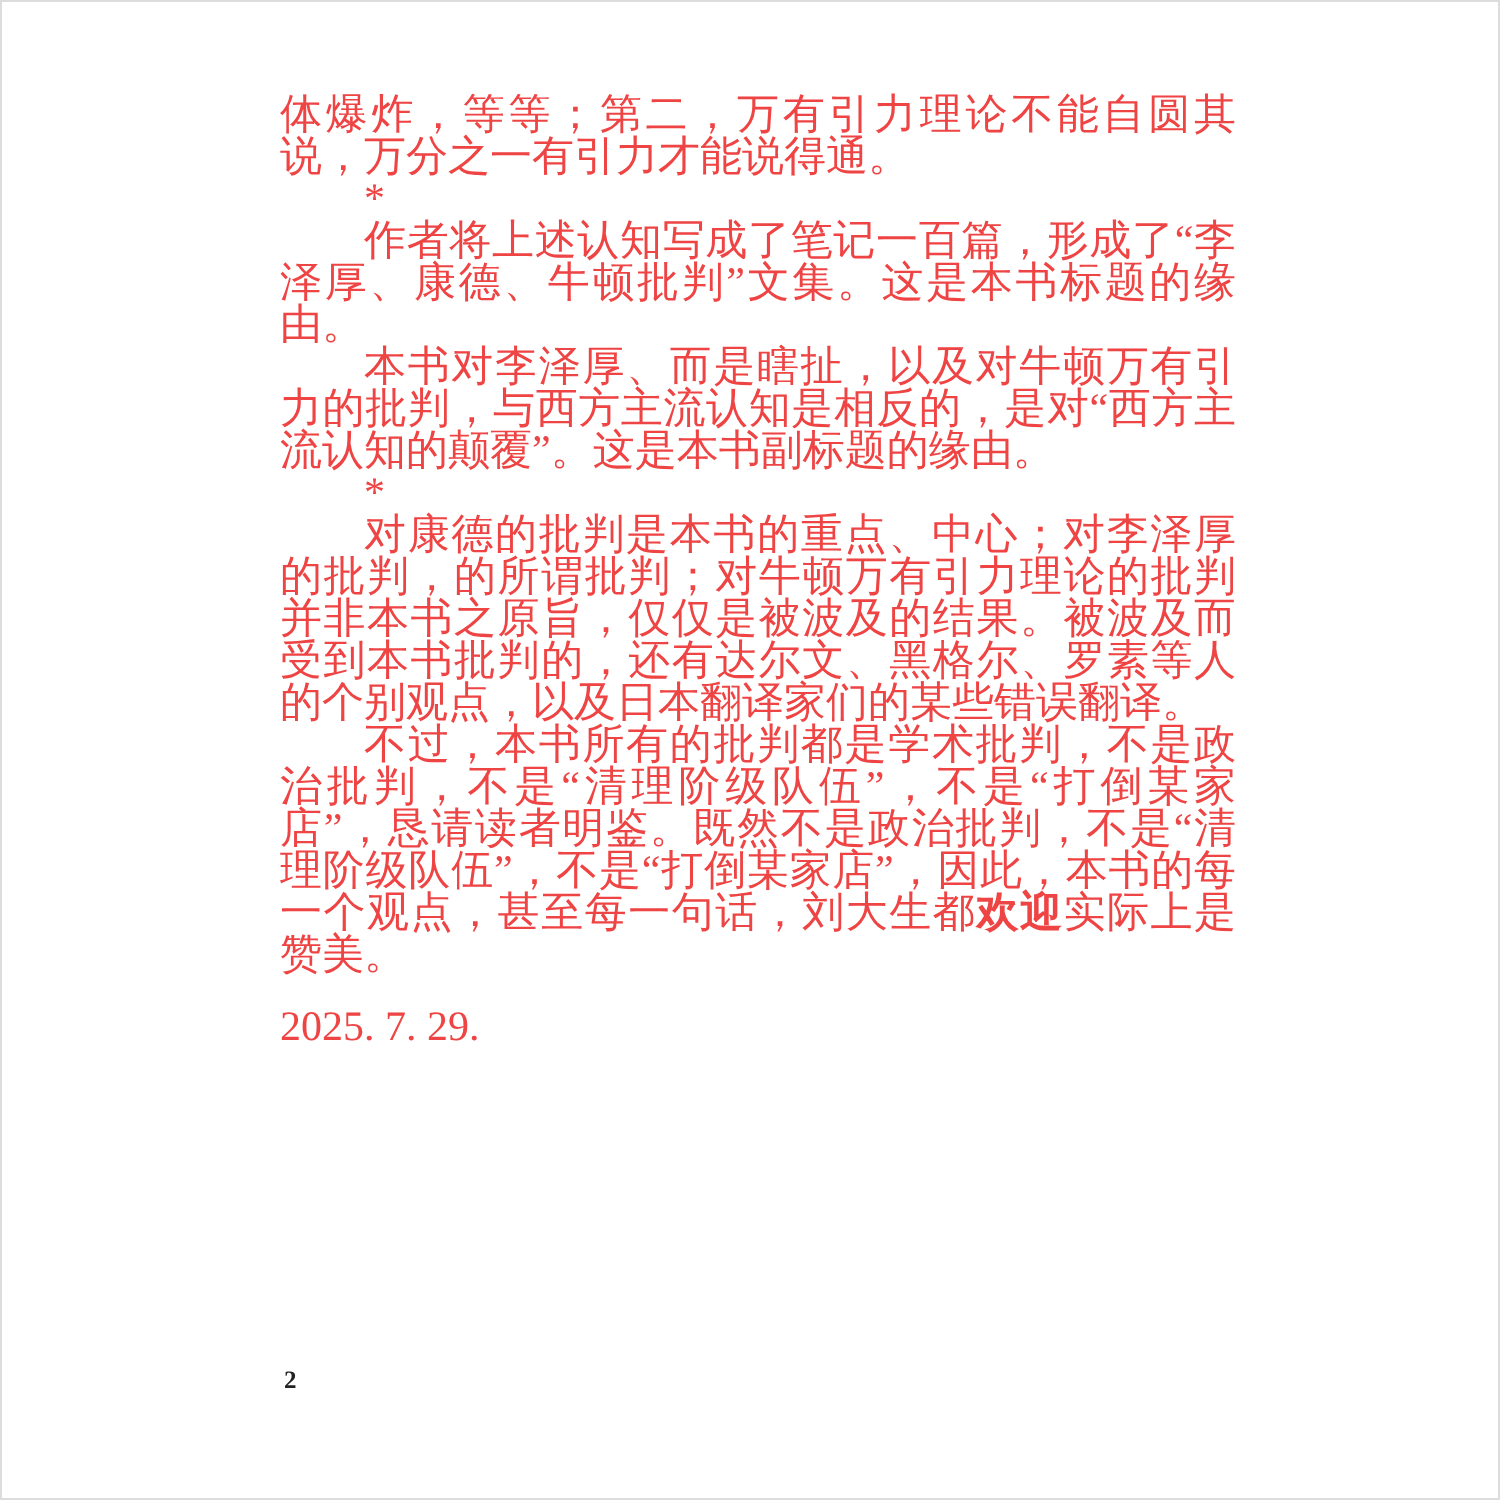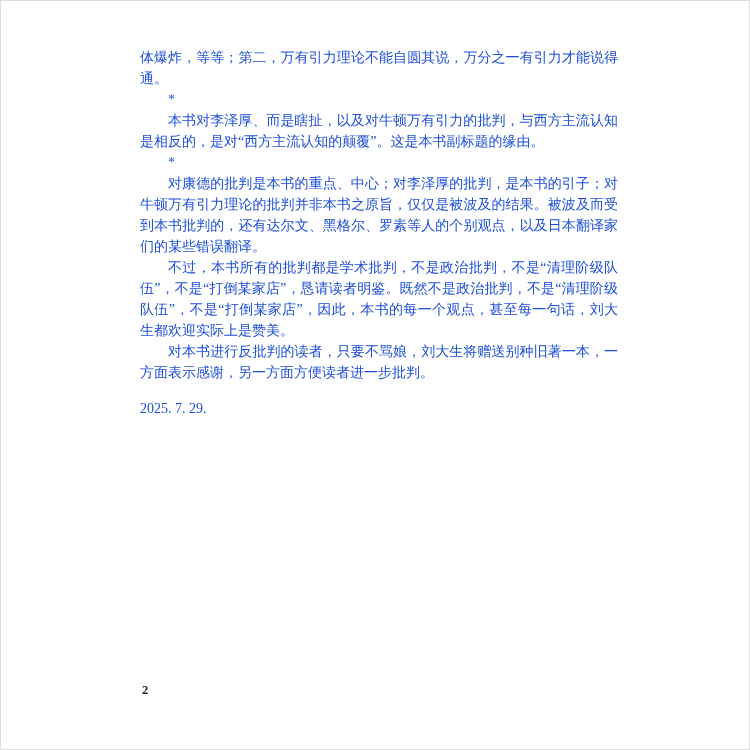--- a/index.html
+++ b/index.html
@@ -19,23 +19,23 @@
     width: 748px;
     height: 748px;
     background: #ffffff;
     border: 1px solid #dcdcdc;
   }
   .text-block {
     position: absolute;
     left: 139px;
     top: 46px;
     width: 478px;
-    font-size: 14px;
+    font-size: 21px;
     line-height: 21px;
-    color: #1d4ed8;
+    color: #ef4444;
     text-align: justify;
     letter-spacing: 0;
   }
   .text-block p {
     margin: 0;
     padding: 0;
     text-indent: 2em;
     word-break: normal;
   }
   .text-block p.cont {
@@ -43,39 +43,39 @@
   }
   .text-block p.sep {
     text-indent: 2em;
   }
   .text-block p.date-line {
     text-indent: 0;
     padding-right: 68px;
     margin-top: 15px;
   }
   .bold {
-    font-weight: normal;
+    font-weight: bold;
   }
   .page-number {
     position: absolute;
     left: 141px;
     top: 682px;
     font-size: 12.5px;
     font-weight: bold;
     color: #222222;
   }
 </style>
 </head>
 <body>
 
 <div class="page">
   <div class="text-block">
     <p class="cont">体爆炸，等等；第二，万有引力理论不能自圆其说，万分之一有引力才能说得通。</p>
     <p class="sep">*</p>
+    <p>作者将上述认知写成了笔记一百篇，形成了“李泽厚、康德、牛顿批判”文集。这是本书标题的缘由。</p>
     <p>本书对李泽厚、而是瞎扯，以及对牛顿万有引力的批判，与西方主流认知是相反的，是对“西方主流认知的颠覆”。这是本书副标题的缘由。</p>
     <p class="sep">*</p>
-    <p>对康德的批判是本书的重点、中心；对李泽厚的批判，是本书的引子；对牛顿万有引力理论的批判并非本书之原旨，仅仅是被波及的结果。被波及而受到本书批判的，还有达尔文、黑格尔、罗素等人的个别观点，以及日本翻译家们的某些错误翻译。</p>
+    <p>对康德的批判是本书的重点、中心；对李泽厚的批判，的所谓批判；对牛顿万有引力理论的批判并非本书之原旨，仅仅是被波及的结果。被波及而受到本书批判的，还有达尔文、黑格尔、罗素等人的个别观点，以及日本翻译家们的某些错误翻译。</p>
     <p><span>不过，本书所有的批判都是学术批判，不是政治批判，不是“清理阶级队伍”，不是“打倒某家店”，恳请读者明鉴。既然不是政治批判，不是“清理阶级队伍”，不是“打倒某家店”，因此，本书的每一个观点，甚至每一句话，刘大生都</span><span class="bold">欢迎</span><span>实际上是赞美。</span></p>
-    <p>对本书进行反批判的读者，只要不骂娘，刘大生将赠送别种旧著一本，一方面表示感谢，另一方面方便读者进一步批判。</p>
     <p class="date-line">2025. 7. 29.</p>
   </div>
   <div class="page-number">2</div>
 </div>
 
 </body></html>

